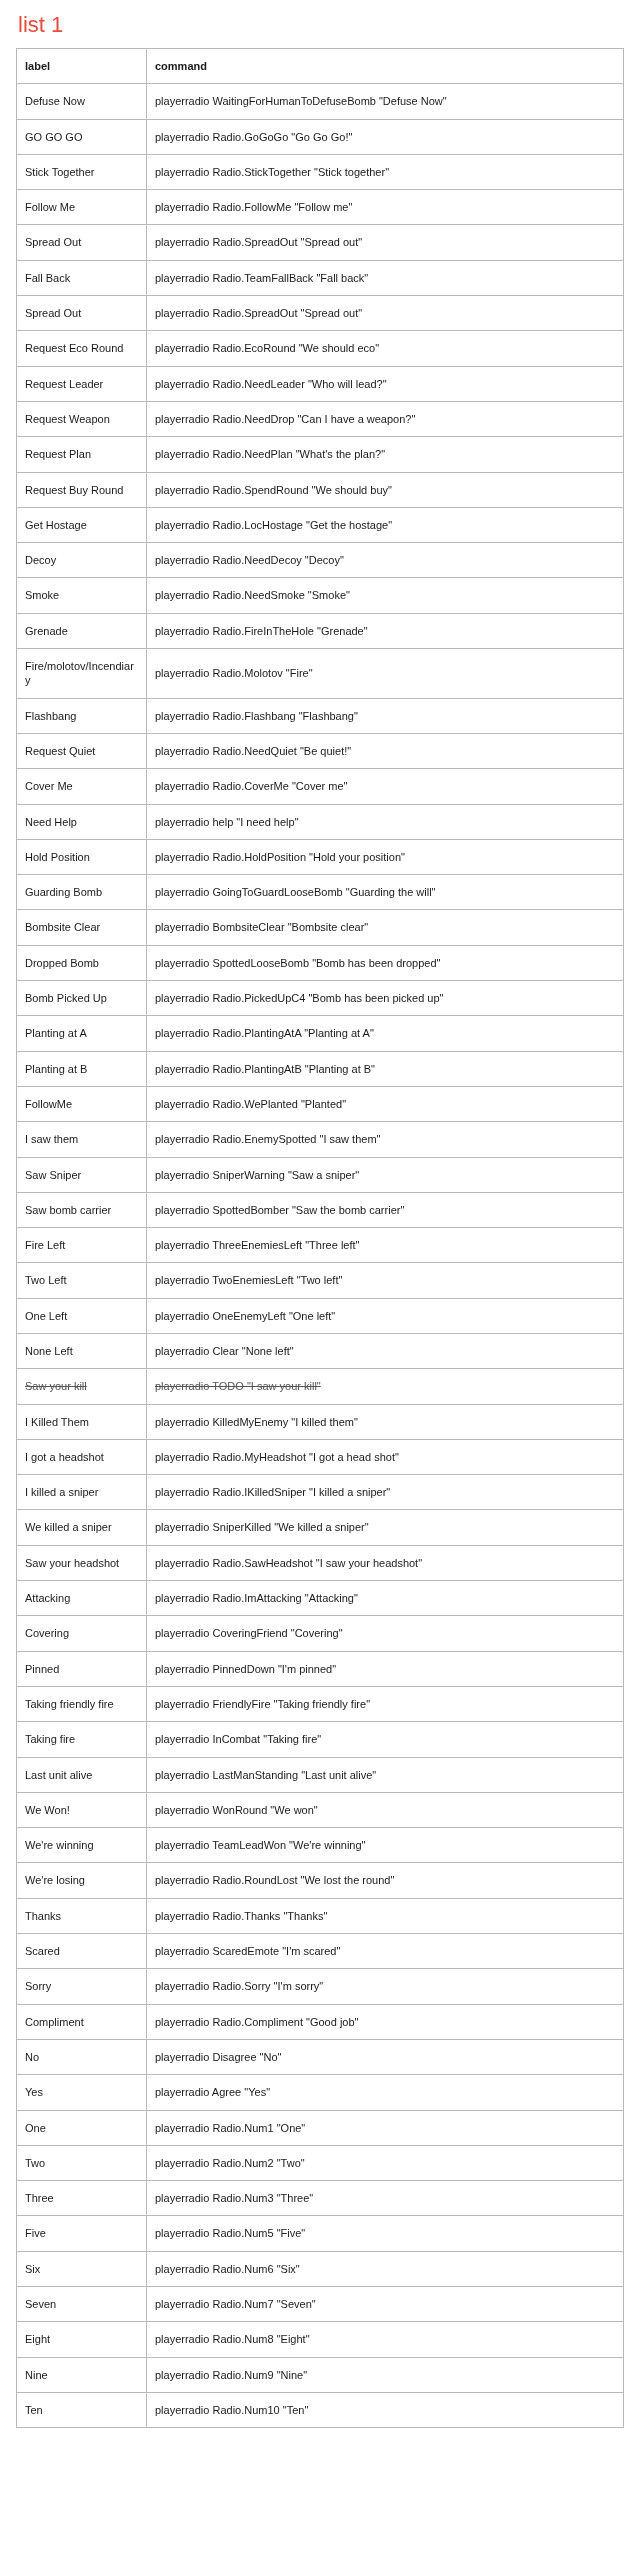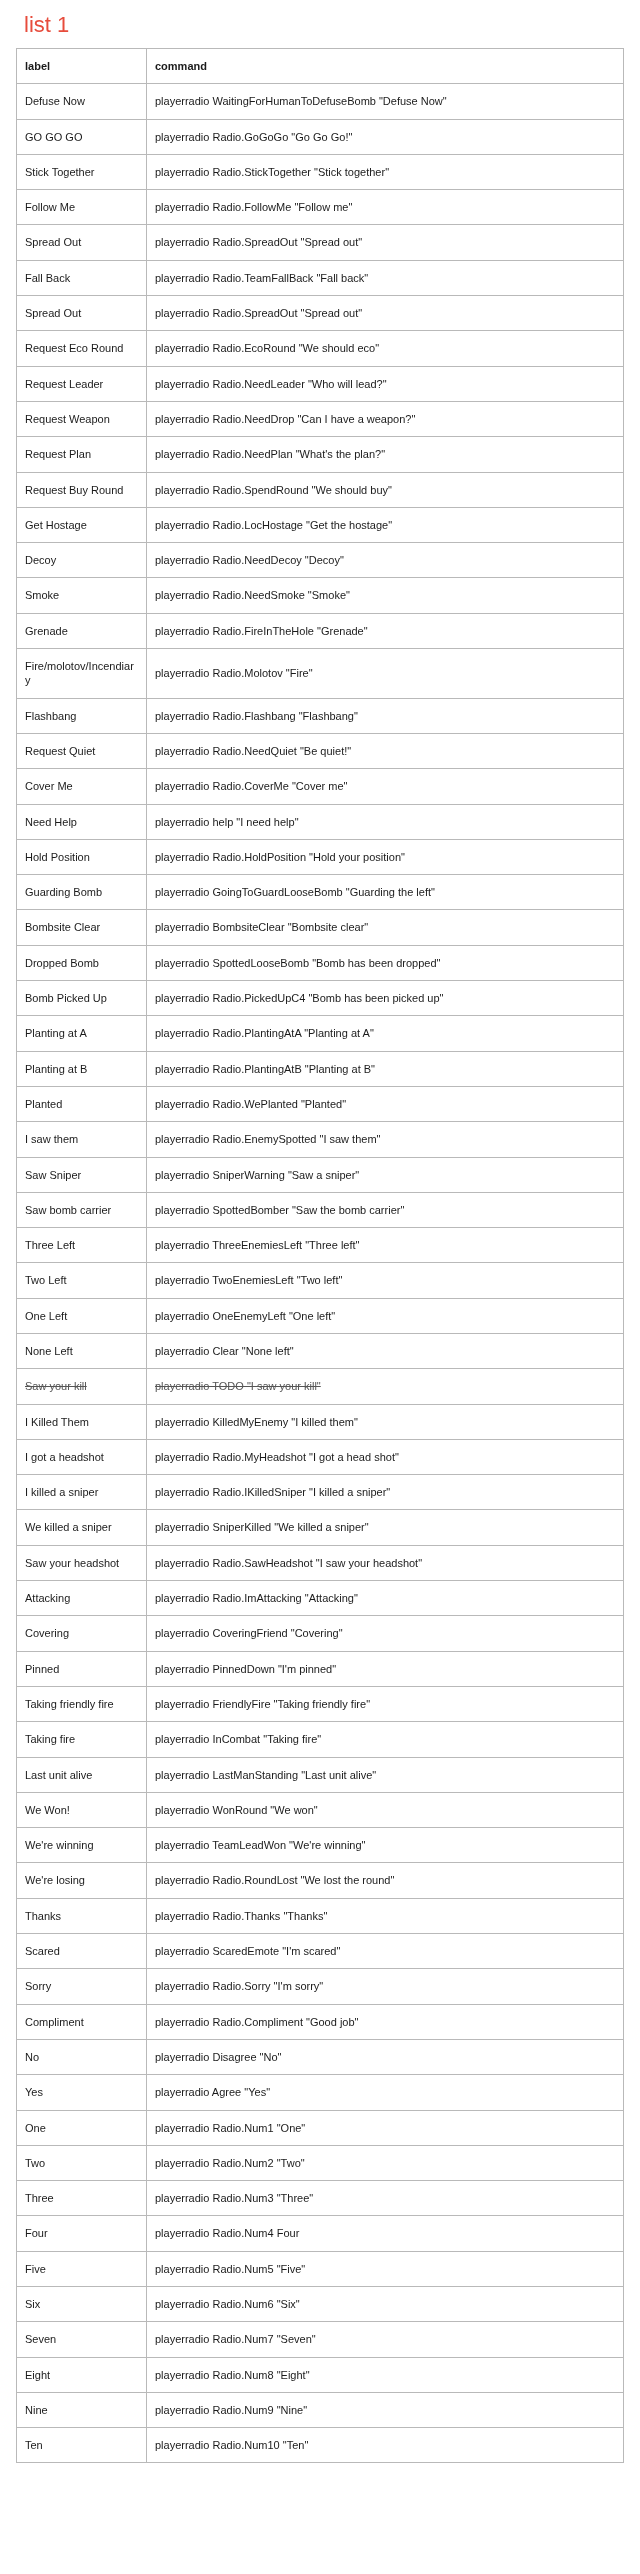--- a/index.html
+++ b/index.html
@@ -7,21 +7,21 @@
     padding: 0;
     background: #fff;
     font-family: -apple-system, BlinkMacSystemFont, "Segoe UI", Helvetica, Arial, sans-serif;
     color: #1b1b1b;
     width: 640px;
   }
   .page {
     padding: 12px 16px 24px 16px;
   }
   h1.title {
-    margin: 0 0 10px 8px;
+    margin: 0 0 10px 2px;
     font-weight: 400;
     font-size: 22px;
     color: #e74c3c;
   }
   table.data {
     border-collapse: collapse;
     width: 100%;
     table-layout: fixed;
   }
   table.data col.label-col { width: 130px; }
@@ -145,21 +145,21 @@
         <tr>
           <td>Need Help</td>
           <td>playerradio help "I need help"</td>
         </tr>
         <tr>
           <td>Hold Position</td>
           <td>playerradio Radio.HoldPosition "Hold your position"</td>
         </tr>
         <tr>
           <td>Guarding Bomb</td>
-          <td>playerradio GoingToGuardLooseBomb "Guarding the left"</td>
+          <td>playerradio GoingToGuardLooseBomb "Guarding the will"</td>
         </tr>
         <tr>
           <td>Bombsite Clear</td>
           <td>playerradio BombsiteClear "Bombsite clear"</td>
         </tr>
         <tr>
           <td>Dropped Bomb</td>
           <td>playerradio SpottedLooseBomb "Bomb has been dropped"</td>
         </tr>
         <tr>
@@ -168,37 +168,37 @@
         </tr>
         <tr>
           <td>Planting at A</td>
           <td>playerradio Radio.PlantingAtA "Planting at A"</td>
         </tr>
         <tr>
           <td>Planting at B</td>
           <td>playerradio Radio.PlantingAtB "Planting at B"</td>
         </tr>
         <tr>
-          <td>Planted</td>
+          <td>FollowMe</td>
           <td>playerradio Radio.WePlanted "Planted"</td>
         </tr>
         <tr>
           <td>I saw them</td>
           <td>playerradio Radio.EnemySpotted "I saw them"</td>
         </tr>
         <tr>
           <td>Saw Sniper</td>
           <td>playerradio SniperWarning "Saw a sniper"</td>
         </tr>
         <tr>
           <td>Saw bomb carrier</td>
           <td>playerradio SpottedBomber "Saw the bomb carrier"</td>
         </tr>
         <tr>
-          <td>Three Left</td>
+          <td>Fire Left</td>
           <td>playerradio ThreeEnemiesLeft "Three left"</td>
         </tr>
         <tr>
           <td>Two Left</td>
           <td>playerradio TwoEnemiesLeft "Two left"</td>
         </tr>
         <tr>
           <td>One Left</td>
           <td>playerradio OneEnemyLeft "One left"</td>
         </tr>
@@ -294,24 +294,20 @@
           <td>One</td>
           <td>playerradio Radio.Num1 "One"</td>
         </tr>
         <tr>
           <td>Two</td>
           <td>playerradio Radio.Num2 "Two"</td>
         </tr>
         <tr>
           <td>Three</td>
           <td>playerradio Radio.Num3 "Three"</td>
-        </tr>
-        <tr>
-          <td>Four</td>
-          <td>playerradio Radio.Num4 Four</td>
         </tr>
         <tr>
           <td>Five</td>
           <td>playerradio Radio.Num5 "Five"</td>
         </tr>
         <tr>
           <td>Six</td>
           <td>playerradio Radio.Num6 "Six"</td>
         </tr>
         <tr>

